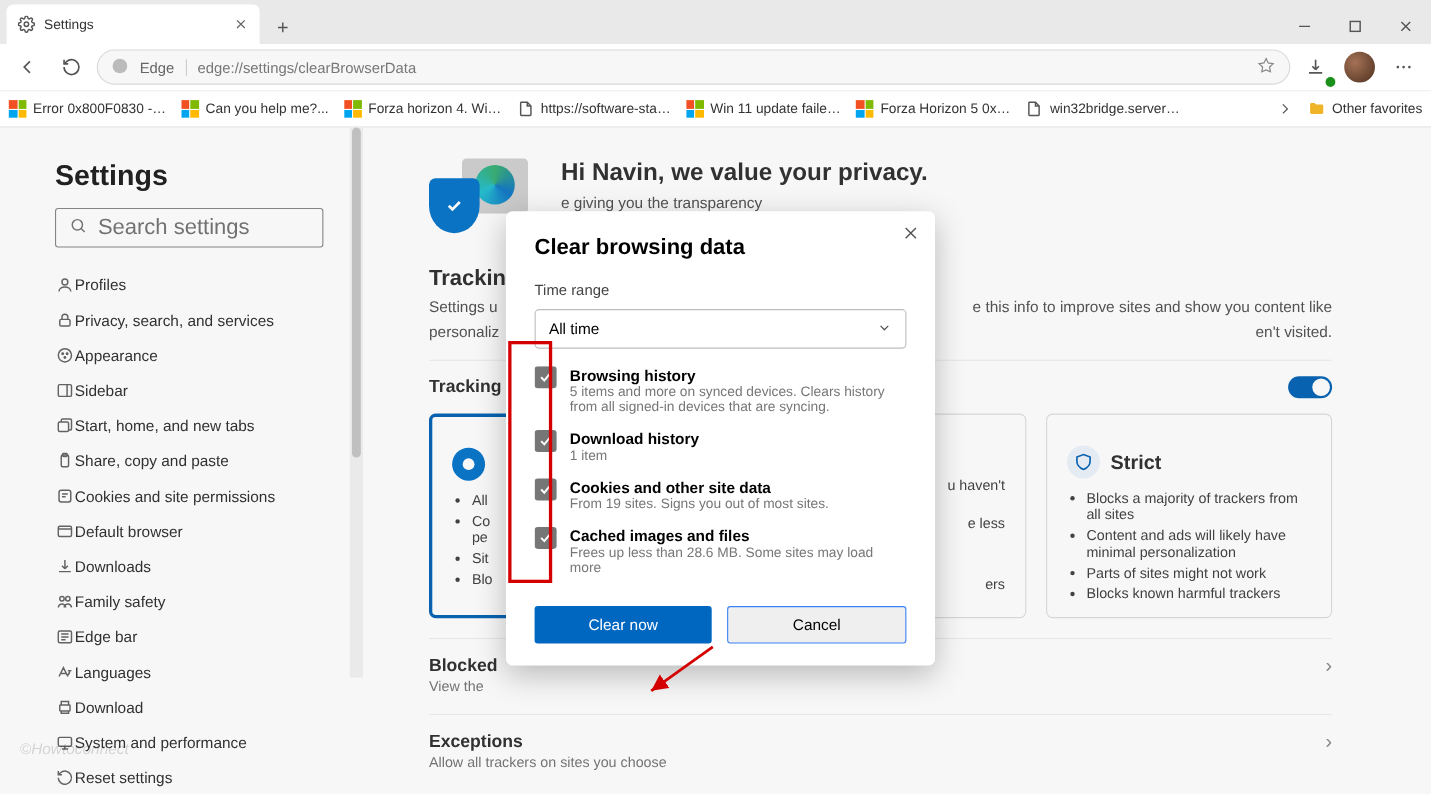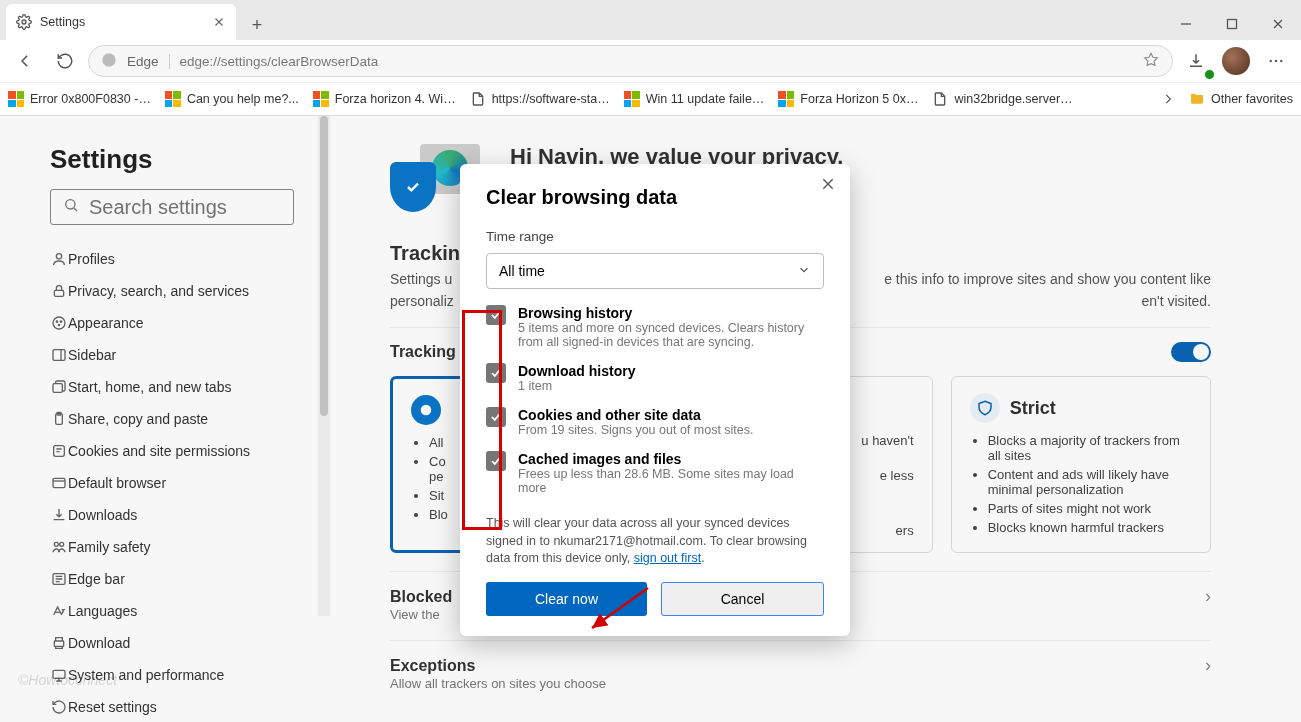--- a/index.html
+++ b/index.html
@@ -59,29 +59,29 @@
   .main h3 { font-size:20px; font-weight:600; margin-top:28px; }
   .main p.desc { font-size:14px; color:#555; margin-top:6px; }
 
   .track-row { display:flex; align-items:center; justify-content:space-between; margin-top:18px; border-top:1px solid #eee; padding-top:14px; }
   .toggle { width:40px; height:20px; background:#0067c0; border-radius:10px; position:relative; }
   .toggle::after { content:""; position:absolute; right:2px; top:2px; width:16px; height:16px; background:#fff; border-radius:50%; }
 
   .cards { display:flex; gap:18px; margin-top:14px; }
   .card { flex:1; border:1px solid #ddd; border-radius:6px; padding:16px 18px 10px; font-size:13px; }
   .card.selected { border:3px solid #0067c0; border-radius:6px; }
-  .card .title { display:flex; gap:10px; align-items:center; font-size:18px; font-weight:600; margin-bottom:10px; }
+  .card .title { display:flex; gap:10px; align-items:center; font-size:18px; font-weight:600; margin-bottom:10px;margin-top:12px; }
   .card .title .circle-icon { width:30px;height:30px;border-radius:50%;display:flex;align-items:center;justify-content:center;color:#fff; }
   .card ul { padding-left:18px; color:#444; }
   .card ul li { margin:4px 0; font-size:13px; }
 
   .section-row { display:flex; align-items:center; justify-content:space-between; border-top:1px solid #eee; margin-top:18px; padding-top:14px; cursor:pointer; }
   .section-row .chev { color:#888; font-size:18px; }
   .section-row + .sub { font-size:13px; color:#777; }
-  .modal { position:absolute; left:460px; top:164px; width:390px; background:#fff; border-radius:6px; box-shadow:0 8px 28px rgba(0,0,0,.25); padding:22px 26px 20px; z-index:10; }
+  .modal { position:absolute; left:460px; top:192px; width:390px; background:#fff; border-radius:6px; box-shadow:0 8px 28px rgba(0,0,0,.25); padding:22px 26px 20px; z-index:10; }
   .modal .close-x { position:absolute; top:12px; right:14px; cursor:pointer; color:#555; }
   .modal h2 { font-size:20px; font-weight:600; margin-bottom:18px; }
   .modal label.small { font-size:13.5px; color:#444; }
   .select { margin-top:8px; height:36px; border:1px solid #bdbdbd; border-radius:4px; display:flex; align-items:center; justify-content:space-between; padding:0 12px; font-size:14px; cursor:pointer; }
   .opts { margin-top:16px; max-height:210px; overflow:hidden; position:relative; }
   .opt { display:flex; gap:12px; margin-bottom:14px; }
   .cb { width:20px;height:20px;background:#767676;border-radius:3px;display:flex;align-items:center;justify-content:center;color:#fff;flex-shrink:0;cursor:pointer;}
   .opt .txt .t { font-size:14px; font-weight:600; }
   .opt .txt .s { font-size:12.5px; color:#777; }
   .modal .note { font-size:12.5px; color:#555; margin-top:6px; line-height:1.4; }
@@ -545,23 +545,20 @@
           </svg>
         </div>
       <div class="txt">
           <div class="t">Cached images and files</div>
           <div class="s">Frees up less than 28.6 MB. Some sites may load more</div>
         </div>
     </div>
 
   </div>
 
-  <p class="note">
-    <span>This will clear your data across all your synced devices signed in to nkumar2171@hotmail.com. To clear browsing data from this device only, </span><a href="#">sign out first</a>.
-  </p>
 
   <div class="btns">
     <button class="btn-primary">Clear now</button>
     <button class="btn-secondary">Cancel</button>
   </div>
 </div>
 
 <div class="anno-rect"></div>
 <svg class="anno-arrow" width="70" height="50">
   <defs>

